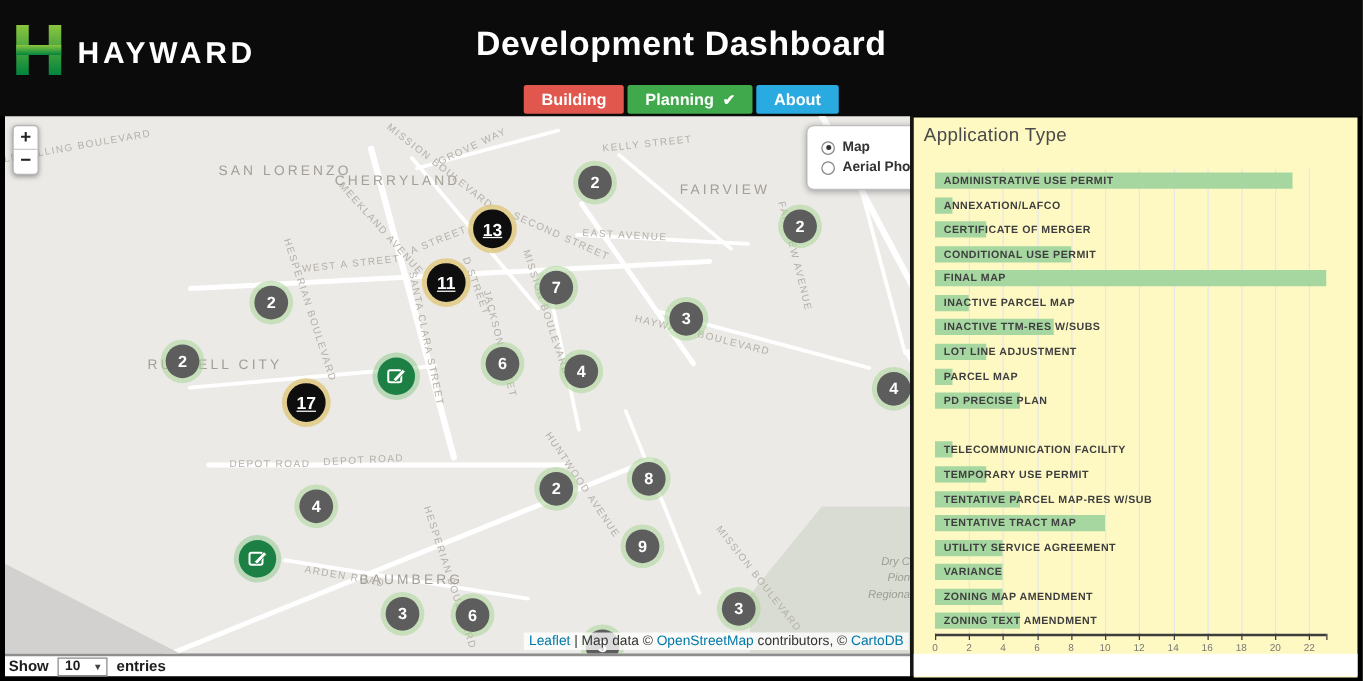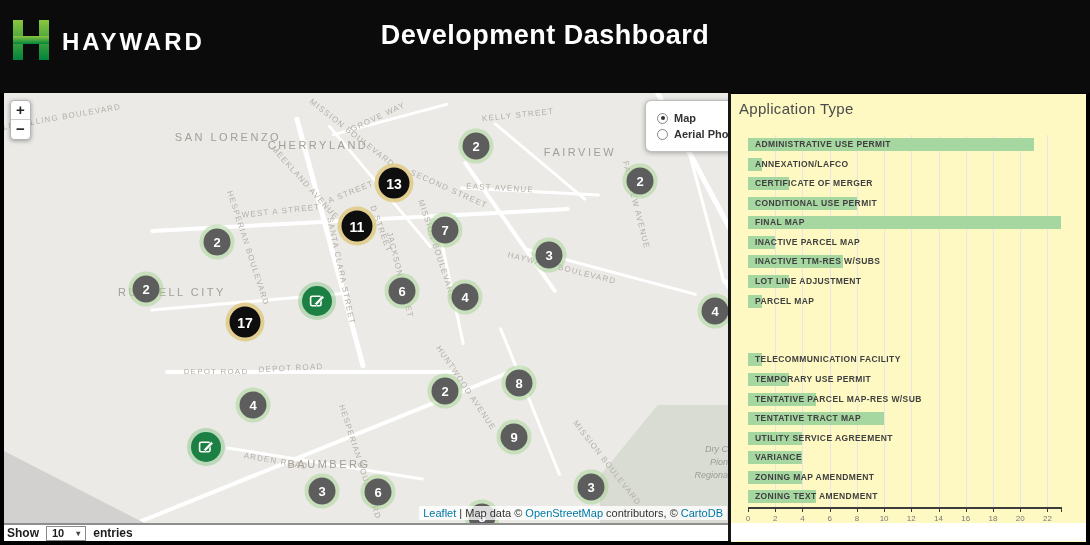--- a/index.html
+++ b/index.html
@@ -20,21 +20,21 @@
   .road{position:absolute;background:#fff;border-radius:2px;}
   .water{position:absolute;left:-6px;top:337px;width:160px;height:100px;background:#d2d1cf;
          clip-path:polygon(0 18%,100% 100%,0 100%);}
   .park{position:absolute;left:596px;top:312px;width:128px;height:118px;background:#d9dcd3;
         clip-path:polygon(0 60%,45% 0,100% 0,100% 100%,0 100%);}
   .place-label{position:absolute;transform:translate(-50%,-50%);font-size:11px;letter-spacing:2.5px;color:#a39e96;white-space:nowrap;}
   .street-label{position:absolute;font-size:8px;letter-spacing:1.2px;color:#b5b0a8;white-space:nowrap;}
   .park-label{position:absolute;left:668px;top:350px;width:56px;text-align:right;font-style:italic;font-size:9px;line-height:13px;color:#999f93;}
   .mk{position:absolute;border-radius:50%;color:#fff;display:flex;align-items:center;justify-content:center;font-weight:700;transform:translate(-50%,-50%);cursor:pointer;}
   .mk.s{width:27px;height:27px;font-size:13px;}
-  .mk.l{width:31px;height:31px;font-size:14px;}
+  .mk.l{width:31px;height:31px;font-size:14px;text-decoration:underline;}
   .mk.e{width:30px;height:30px;}
   .zoomctl{position:absolute;left:6px;top:7px;width:21px;border:1px solid #b5b5b5;border-radius:4px;background:#fff;box-shadow:0 1px 4px rgba(0,0,0,.35);overflow:hidden;}
   .zbtn{width:100%;height:19px;line-height:18px;text-align:center;font-size:15px;font-weight:700;color:#222;cursor:pointer;}
   .zbtn:first-child{border-bottom:1px solid #ccc;}
   .layers{position:absolute;left:641px;top:7px;background:#fff;border-radius:6px;border:1px solid rgba(0,0,0,.25);box-shadow:0 1px 5px rgba(0,0,0,.3);padding:7px 11px;}
   .lrow{display:flex;align-items:center;gap:6px;font-size:11px;font-weight:700;color:#333;margin:4px 0;cursor:pointer;white-space:nowrap;}
   .radio{width:11px;height:11px;border-radius:50%;border:1px solid #888;background:#fdfdfd;position:relative;flex:0 0 auto;}
   .radio.sel::after{content:"";position:absolute;left:2.5px;top:2.5px;right:2.5px;bottom:2.5px;border-radius:50%;background:#333;}
   .attr{position:absolute;right:1px;bottom:3px;background:rgba(255,255,255,.78);font-size:11px;color:#333;padding:1px 4px;white-space:nowrap;z-index:50;}
   .attr .lnk{cursor:pointer;}
@@ -74,20 +74,32 @@
             </linearGradient>
           </defs>
           <rect x="1" y="0" width="10" height="40" fill="url(#hg)"></rect>
           <rect x="27" y="0" width="10" height="40" fill="url(#hg)"></rect>
           <rect x="1" y="16" width="36" height="8" fill="url(#hg)"></rect>
         </svg>
       </span>
       <span class="brand-name">HAYWARD</span>
     </div>
     <div class="title">Development Dashboard</div>
+    <div class="tabs" id="tabs">
+        <button class="tab" style="background: rgb(226, 87, 77);">
+          <span>Building</span>
+        </button>
+        <button class="tab" style="background: rgb(63, 169, 76);">
+          <span>Planning</span>
+          <span class="chk">✔</span>
+        </button>
+        <button class="tab" style="background: rgb(41, 171, 226);">
+          <span>About</span>
+        </button>
+      </div>
   </div>
 
   <div class="map" id="map">
 
     <div id="roads">
         <div class="road" style="left: 146px; top: 125px; width: 420px; height: 4px; transform: rotate(-3deg);"></div>
         <div class="road" style="left: 426px; top: 132px; width: 160px; height: 4px; transform: rotate(55deg);"></div>
         <div class="road" style="left: 596px; top: 77px; width: 200px; height: 5px; transform: rotate(62deg);"></div>
         <div class="road" style="left: 656px; top: 297px; width: 260px; height: 5px; transform: rotate(60deg);"></div>
         <div class="road" style="left: 196px; top: 147px; width: 260px; height: 5px; transform: rotate(75deg);"></div>
@@ -239,20 +251,24 @@
           <div class="blab">INACTIVE TTM-RES W/SUBS</div>
         </div>
         <div class="crow" style="top: 137.053px;">
           <div class="bar" style="width: 40.8261px; background: rgb(166, 215, 160);"></div>
           <div class="blab">LOT LINE ADJUSTMENT</div>
         </div>
         <div class="crow" style="top: 156.632px;">
           <div class="bar" style="width: 13.6087px; background: rgb(166, 215, 160);"></div>
           <div class="blab">PARCEL MAP</div>
         </div>
+        <div class="crow" style="top: 176.211px;">
+          <div class="bar" style="width: 68.0435px; background: rgb(166, 215, 160);"></div>
+          <div class="blab">PD PRECISE PLAN</div>
+        </div>
         <div class="crow" style="top: 215.368px;">
           <div class="bar" style="width: 13.6087px; background: rgb(166, 215, 160);"></div>
           <div class="blab">TELECOMMUNICATION FACILITY</div>
         </div>
         <div class="crow" style="top: 234.947px;">
           <div class="bar" style="width: 40.8261px; background: rgb(166, 215, 160);"></div>
           <div class="blab">TEMPORARY USE PERMIT</div>
         </div>
         <div class="crow" style="top: 274.105px;">
           <div class="bar" style="width: 136.087px; background: rgb(166, 215, 160);"></div>

